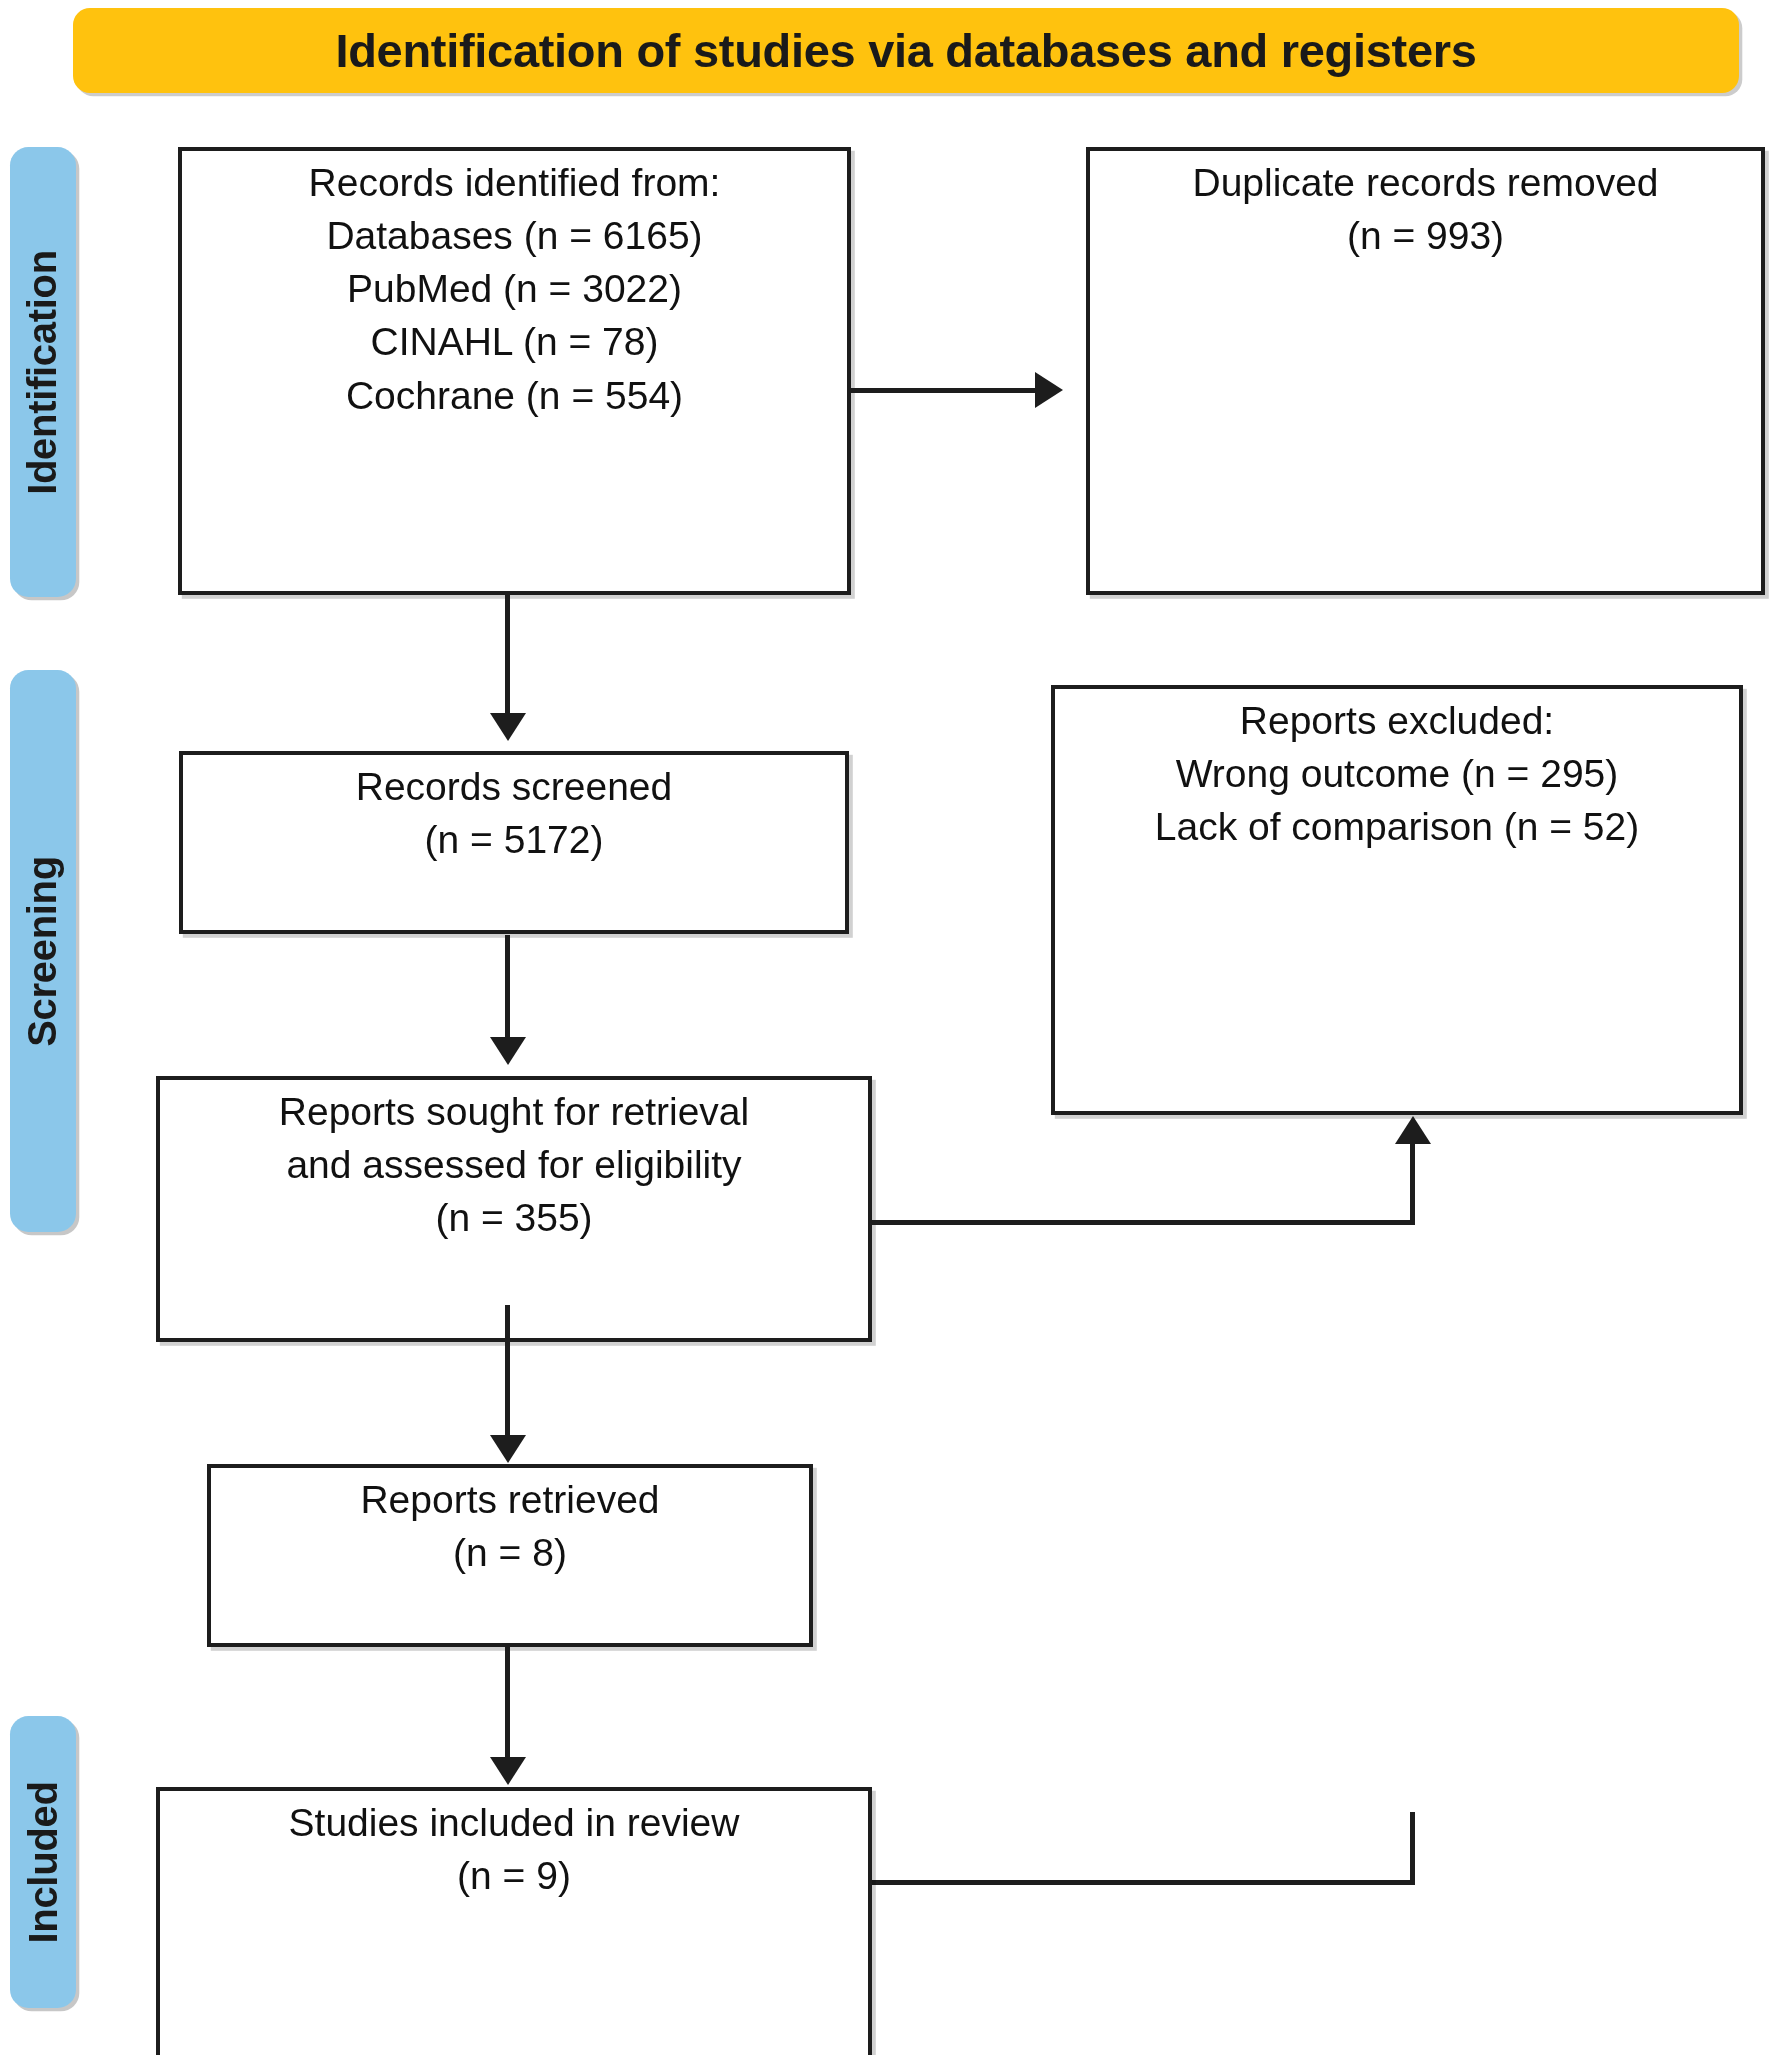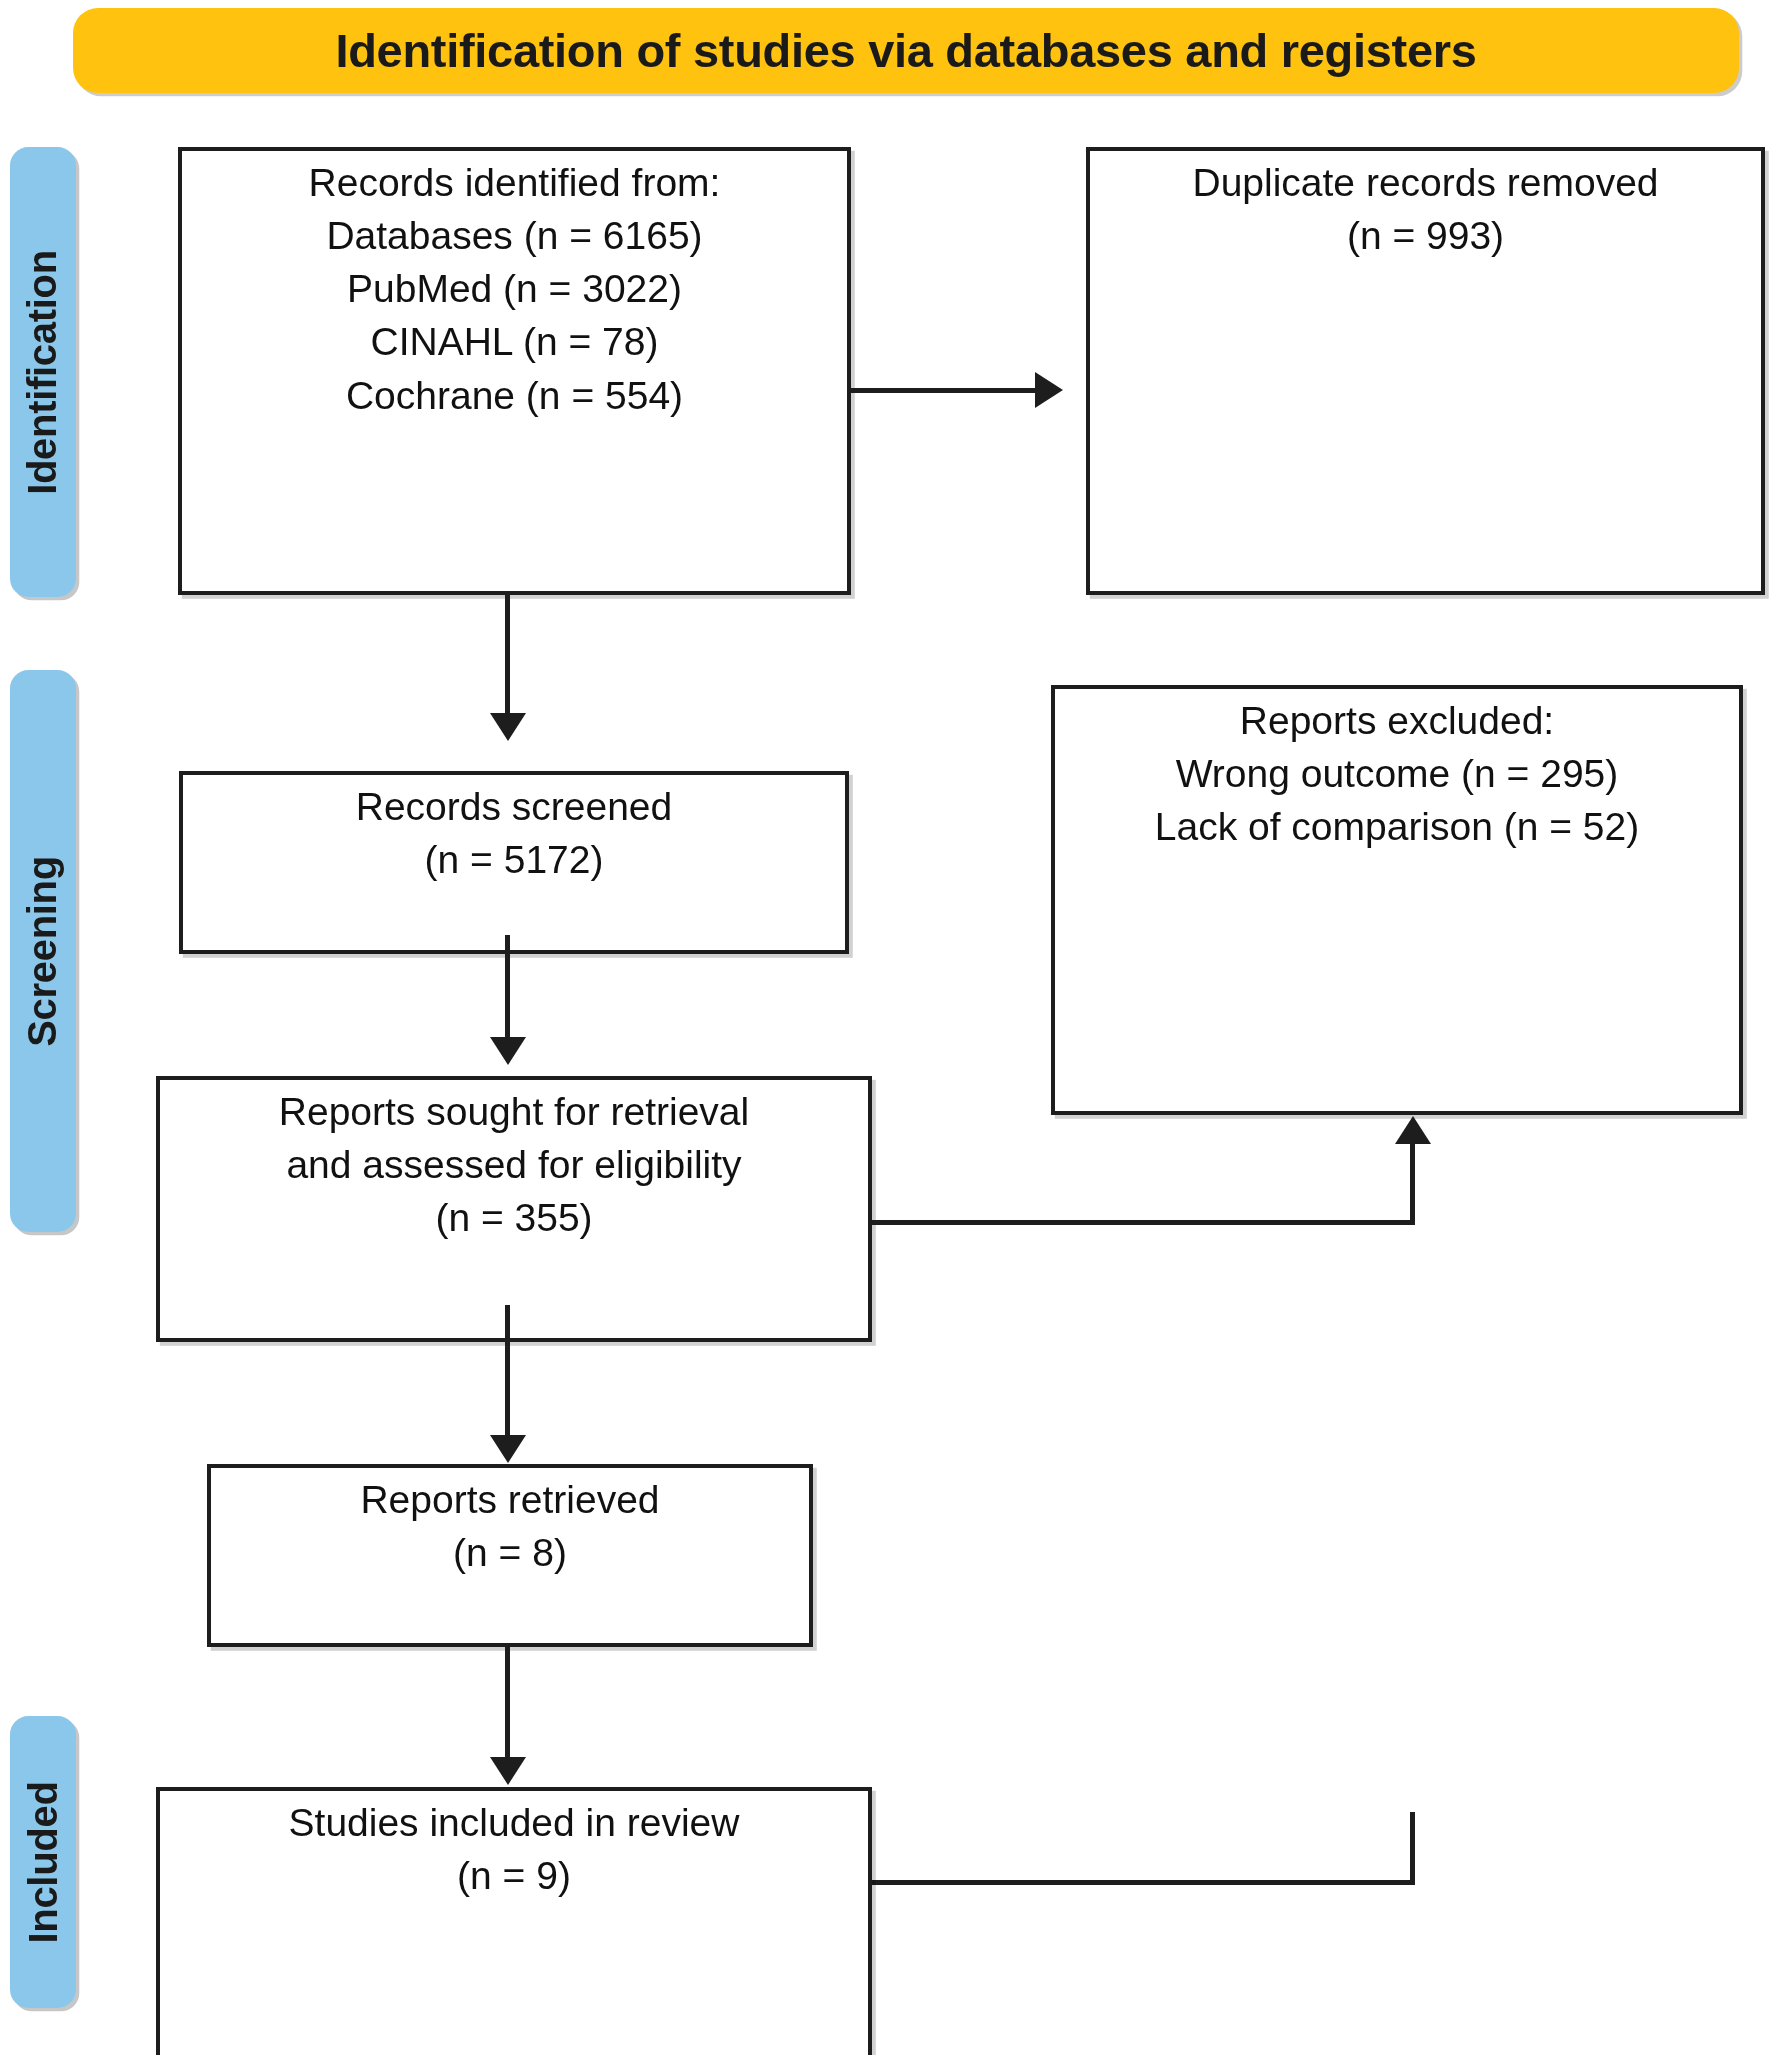--- a/index.html
+++ b/index.html
@@ -13,21 +13,21 @@
     height: 2056px;
     background: #ffffff;
     font-family: "Liberation Sans", sans-serif;
     overflow: hidden;
   }
 
   
   .banner {
     position: absolute;
     background: #FFC20E;
-    border-radius: 25px;
+    border-radius: 17px;
     box-shadow: 3.3px 3.3px 0 rgba(0,0,0,0.20);
     display: flex;
     align-items: center;
     justify-content: center;
   }
   .banner-label {
     font-size: 47px;
     font-weight: bold;
     color: #1a1a1a;
     letter-spacing: -0.3px;
@@ -142,21 +142,21 @@
     <div class="line">Duplicate records removed</div>
     <div class="line">(n = 993)</div>
   </div>
 
   <div class="hline" style="left:851px; top:388px; width:187px;"></div>
   <div class="arrow-right" style="left:1035px; top:372px;"></div>
 
   <div class="vline" style="left:505px; top:595px; height:125px;"></div>
   <div class="arrow-down" style="left:490px; top:713px;"></div>
 
-  <div class="box" style="left:179px; top:751px; width:670px; height:183px;margin-top:20px;">
+  <div class="box" style="left:179px; top:751px; width:670px; height:183px;">
     <div class="line">Records screened</div>
     <div class="line">(n = 5172)</div>
   </div>
 
   <div class="box" style="left:1051px; top:685px; width:692px; height:430px;">
     <div class="line">Reports excluded:</div>
     <div class="line">Wrong outcome (n = 295)</div>
     <div class="line">Lack of comparison (n = 52)</div>
   </div>
 

